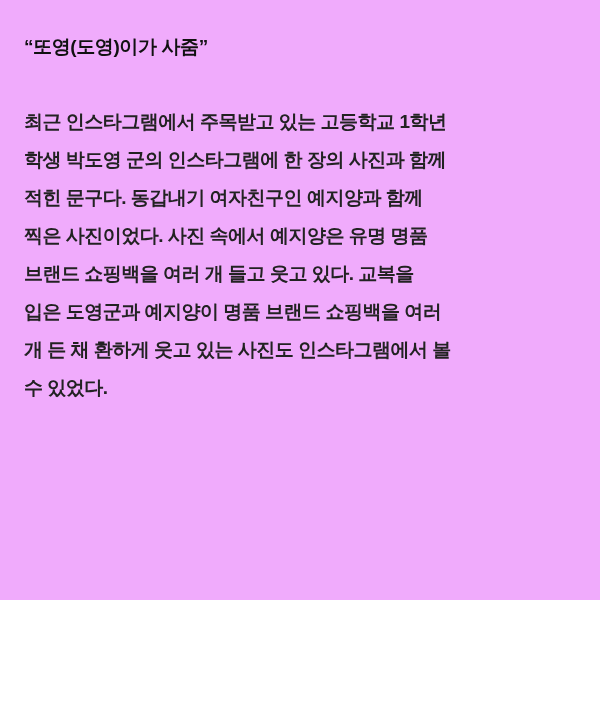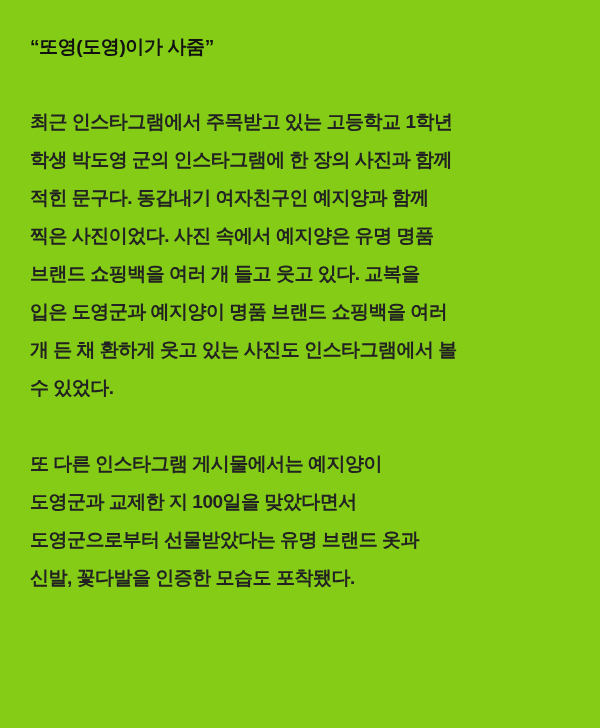--- a/index.html
+++ b/index.html
@@ -9,24 +9,24 @@
   body {
     width: 600px;
     height: 728px;
     background: #ffffff;
     font-family: "Liberation Sans", "DejaVu Sans", sans-serif;
     color: #1b1b1b;
     overflow: hidden;
   }
   .page {
     width: 600px;
-    height: 728px;
+    height: 600px;
     box-sizing: border-box;
-    padding: 34px 34px 20px 30px;
-    background: #84cc16;
+    padding: 34px 34px 20px 24px;
+    background: #f0abfc;
   }
   .article-title {
     font-size: 19px;
     font-weight: bold;
     letter-spacing: -0.4px;
     color: #111111;
     margin: 0 0 42px 0;
     line-height: 1.4;
   }
   .article-body {
@@ -51,18 +51,14 @@
   <h1 class="article-title">“또영(도영)이가 사줌”</h1>
   <div class="article-body">
     <p class="paragraph">최근 인스타그램에서 주목받고 있는 고등학교 1학년
 학생 박도영 군의 인스타그램에 한 장의 사진과 함께
 적힌 문구다. 동갑내기 여자친구인 예지양과 함께
 찍은 사진이었다. 사진 속에서 예지양은 유명 명품
 브랜드 쇼핑백을 여러 개 들고 웃고 있다. 교복을
 입은 도영군과 예지양이 명품 브랜드 쇼핑백을 여러
 개 든 채 환하게 웃고 있는 사진도 인스타그램에서 볼
 수 있었다.</p>
-    <p class="paragraph">또 다른 인스타그램 게시물에서는 예지양이
-도영군과 교제한 지 100일을 맞았다면서
-도영군으로부터 선물받았다는 유명 브랜드 옷과
-신발, 꽃다발을 인증한 모습도 포착됐다.</p>
   </div>
 </div>
 
 </body></html>

